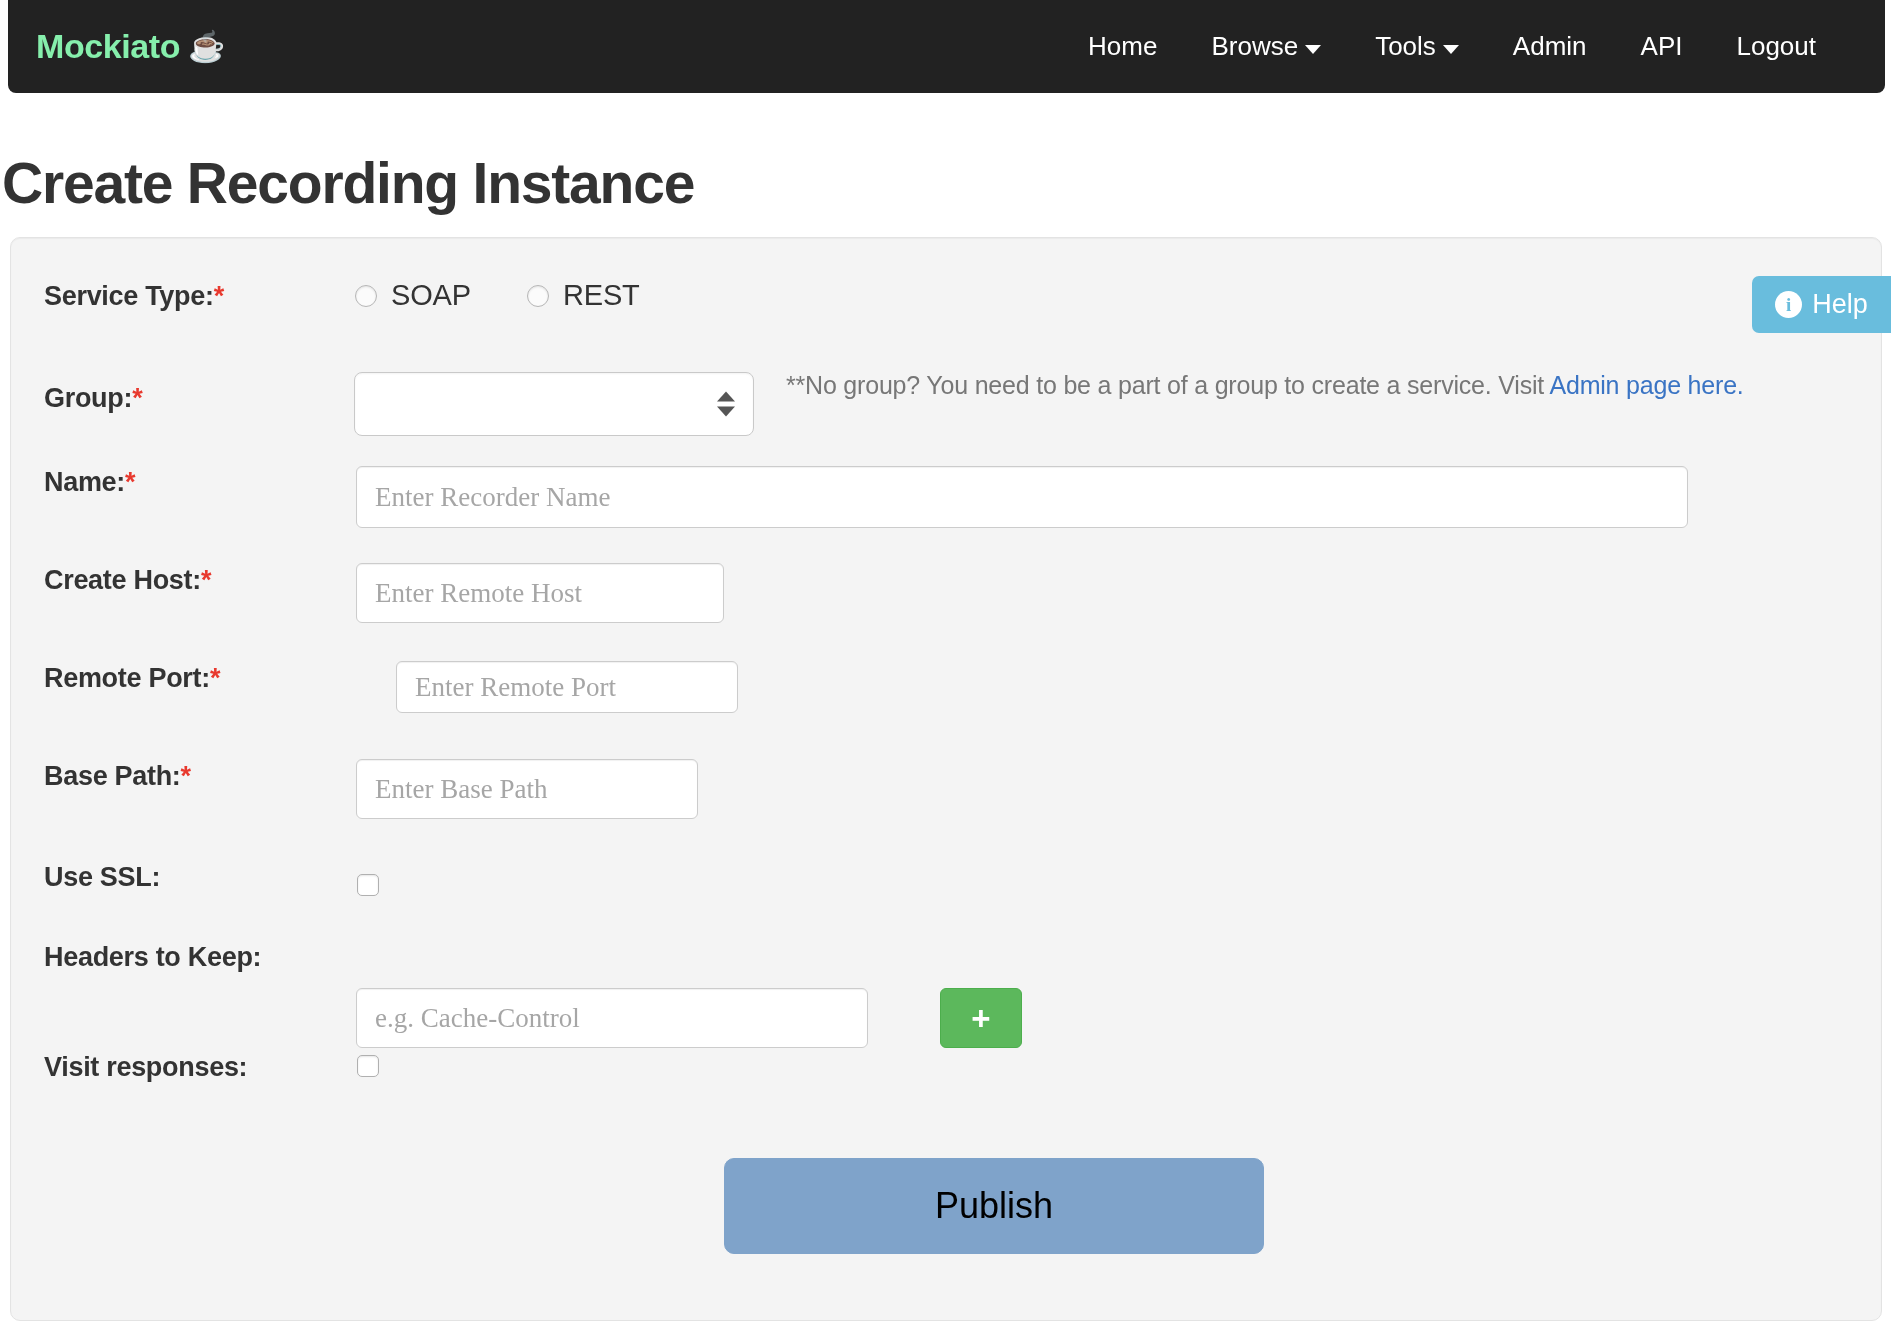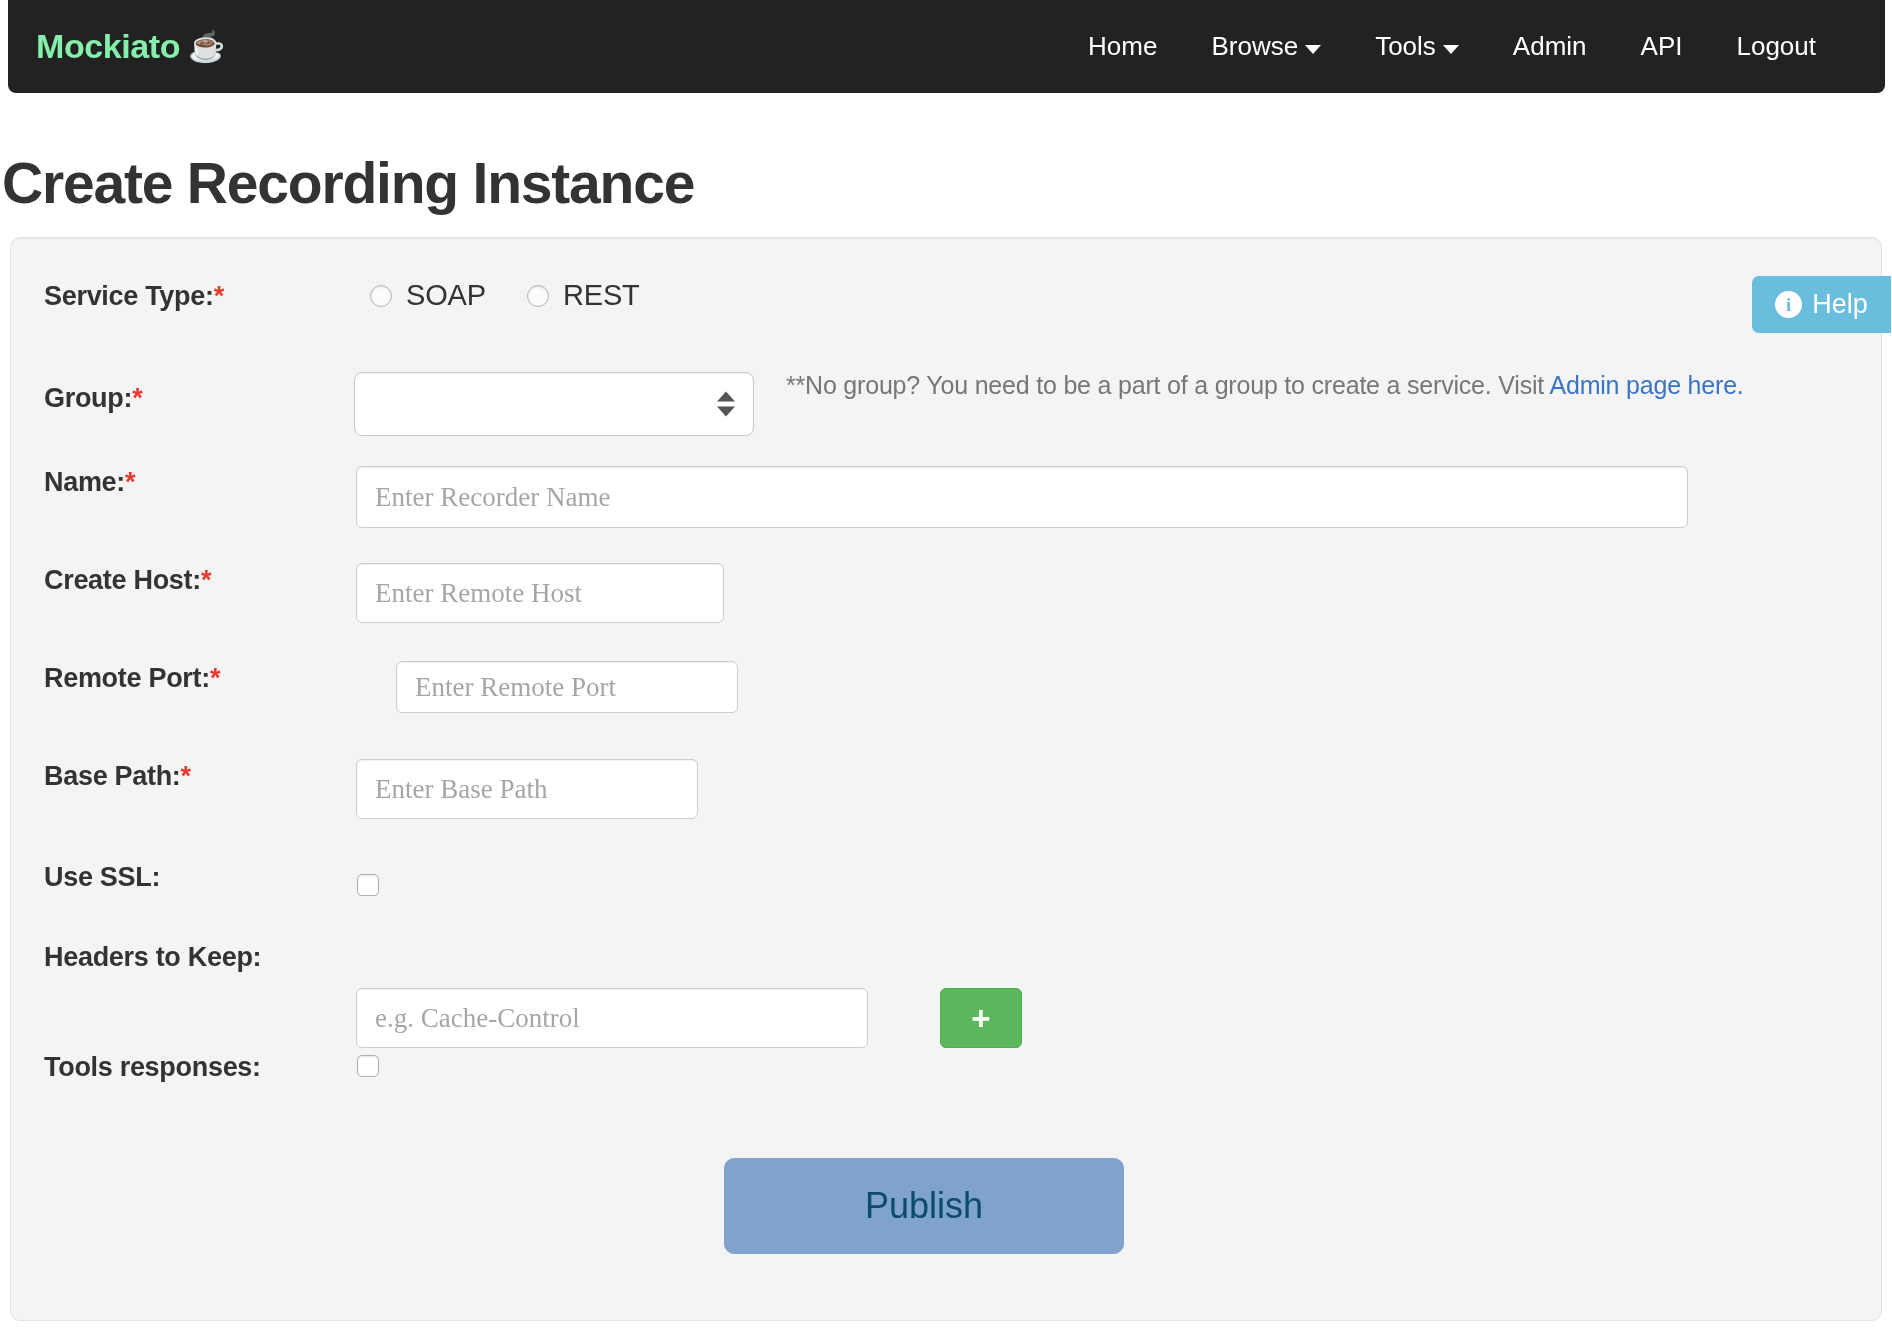--- a/index.html
+++ b/index.html
@@ -258,26 +258,26 @@
     line-height: 1;
     cursor: pointer;
     padding: 0;
   }
 
   
   .publish-btn {
     position: absolute;
     left: 724px;
     top: 1158px;
-    width: 400px;
+    width: 540px;
     height: 96px;
     background: #7fa3ca;
     border: 1px solid #7fa3ca;
     border-radius: 10px;
-    color: #0c4a6e;
+    color: #000000;
     font-size: 36px;
     font-family: "Liberation Sans", sans-serif;
     cursor: pointer;
     padding: 0;
   }
 </style>
 </head>
 <body>
 
 <div class="navbar">
@@ -314,21 +314,21 @@
 <div class="panel"></div>
 
 <button class="help-btn">
   <span class="info-icon">i</span>
   <span>Help</span>
 </button>
 
 <div class="form-label" style="left:44px; top:281px;">
   <span>Service Type:</span><span class="req">*</span>
 </div>
-<div class="radio-wrap" style="left:370px; top:279px;">
+<div class="radio-wrap" style="left:355px; top:279px;">
   <span class="radio-dot"></span>
   <span class="radio-label">SOAP</span>
 </div>
 <div class="radio-wrap" style="left:527px; top:279px;">
   <span class="radio-dot"></span>
   <span class="radio-label">REST</span>
 </div>
 
 <div class="form-label" style="left:44px; top:383px;">
   <span>Group:</span><span class="req">*</span>
@@ -363,16 +363,16 @@
 </div>
 <input class="txt-input" style="left: 356px; top: 759px; width: 342px; height: 60px;" value="" placeholder="Enter Base Path">
 
 <div class="form-label" style="left:44px; top:862px;">Use SSL:</div>
 <span class="cbox" style="left:357px; top:874px;"></span>
 
 <div class="form-label" style="left:44px; top:942px;">Headers to Keep:</div>
 <input class="txt-input" style="left: 356px; top: 988px; width: 512px; height: 60px;" value="" placeholder="e.g. Cache-Control">
 <button class="add-btn">+</button>
 
-<div class="form-label" style="left:44px; top:1052px;">Tools responses:</div>
+<div class="form-label" style="left:44px; top:1052px;">Visit responses:</div>
 <span class="cbox" style="left:357px; top:1055px;"></span>
 
 <button class="publish-btn">Publish</button>
 
 </body></html>

